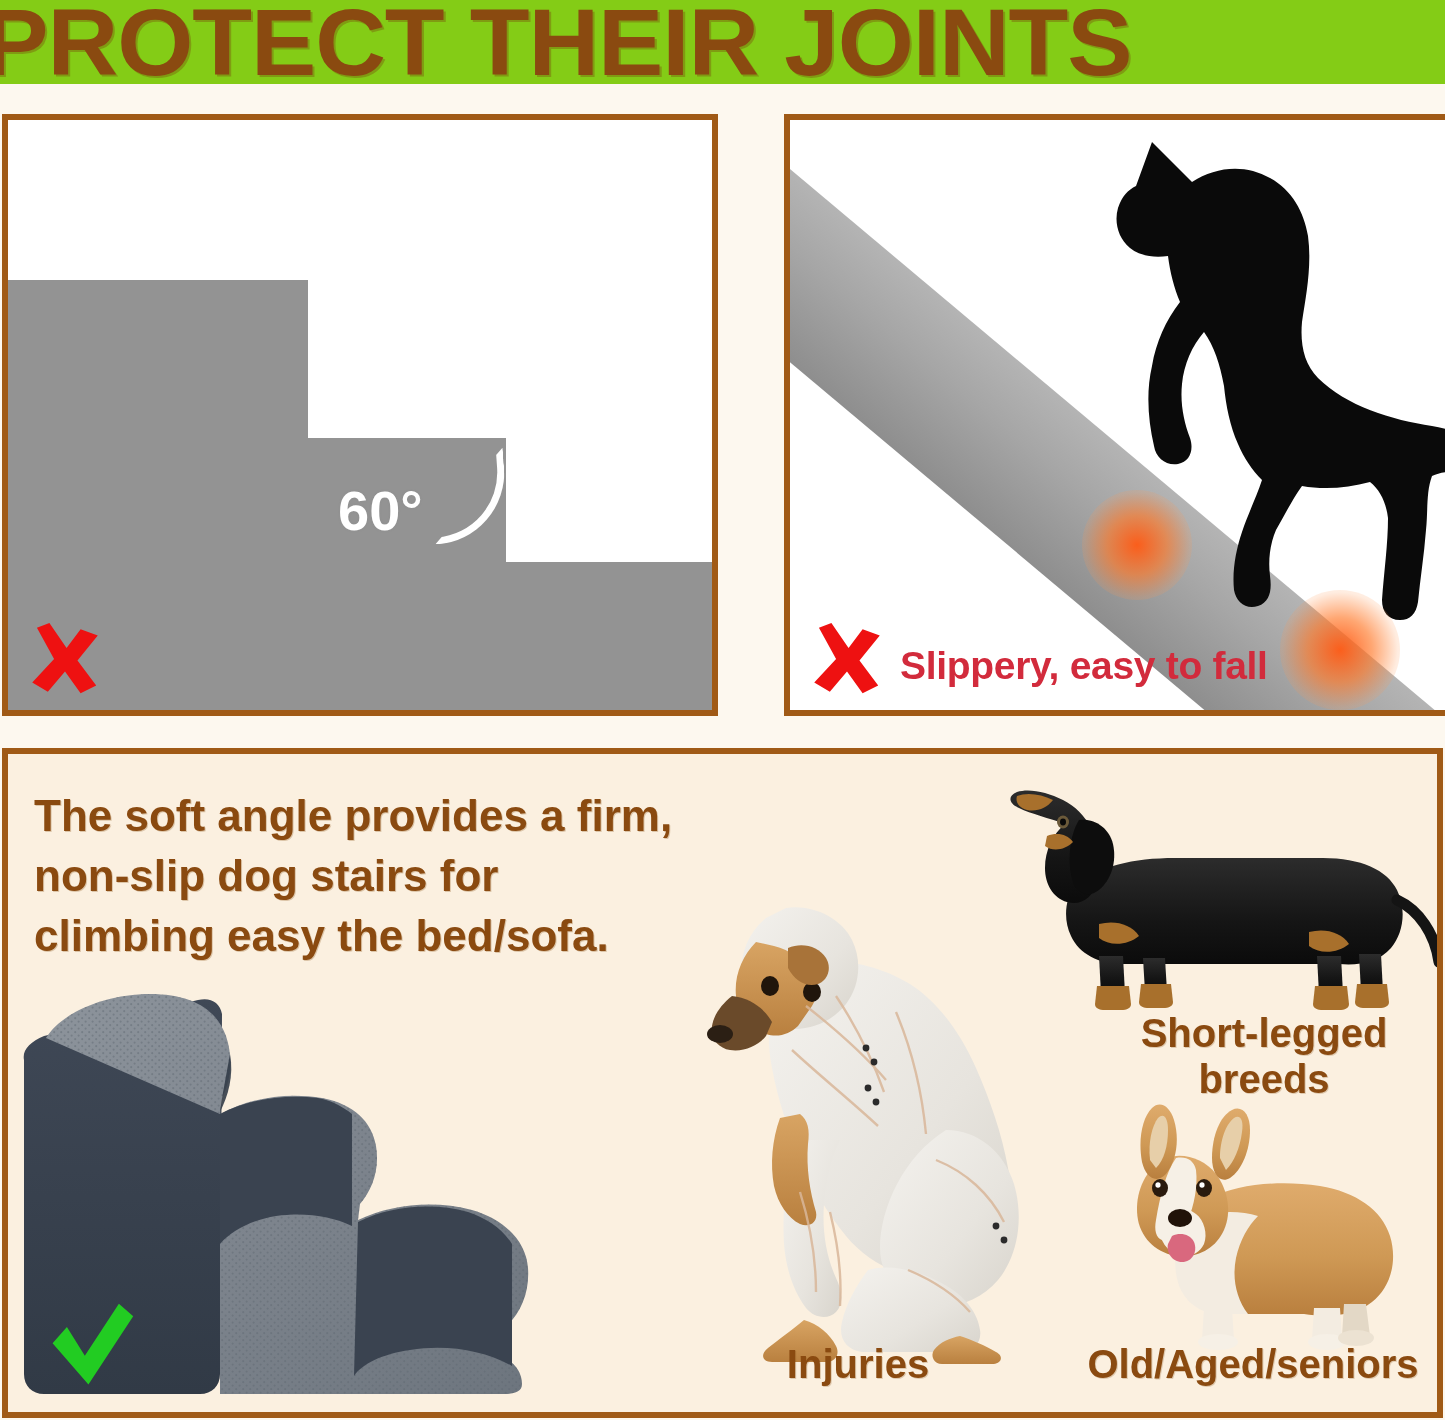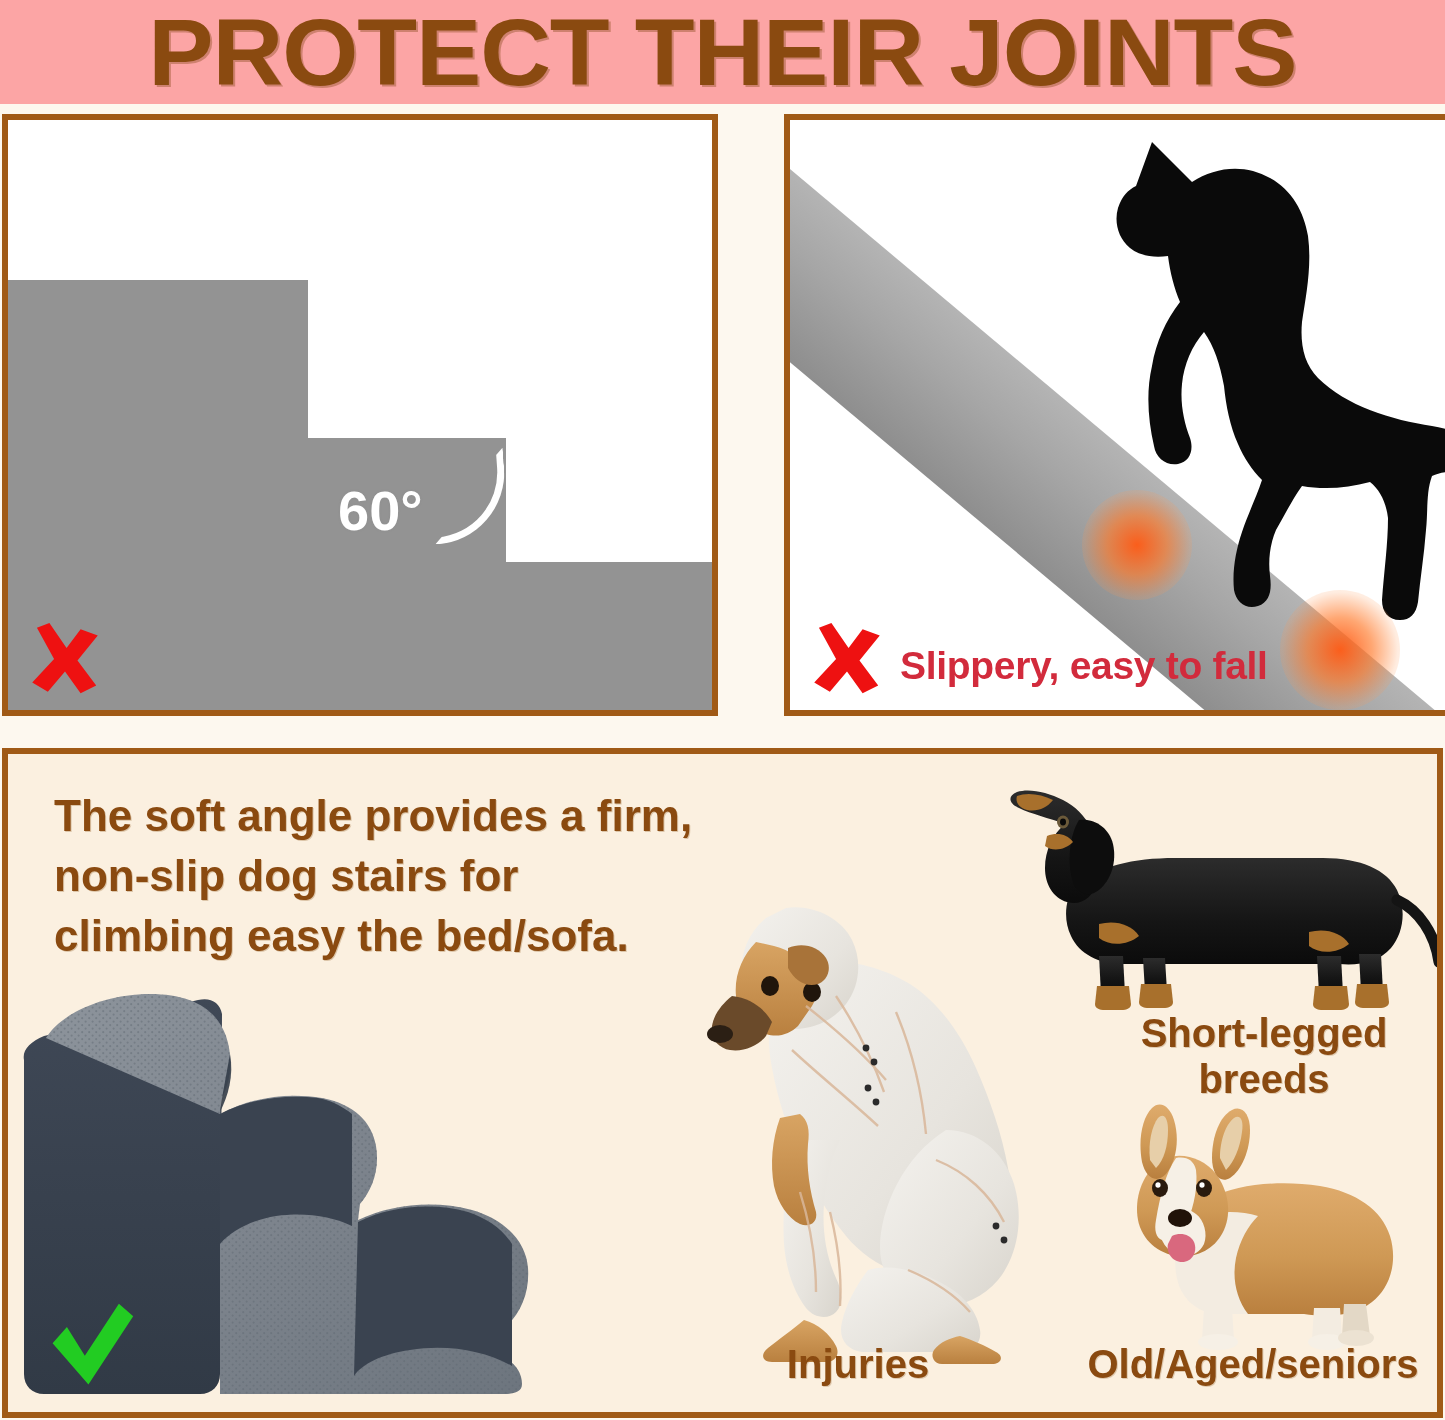--- a/index.html
+++ b/index.html
@@ -10,23 +10,23 @@
     background: #fdf8ef;
     font-family: "Liberation Sans", sans-serif;
     overflow: hidden;
     position: relative;
   }
 
   
   #header {
     position: absolute;
     left: 0; top: 0;
-    width: 1445px; height: 104px;
-    display: flex; align-items: center; justify-content: center;
-    background: #fca5a5;
+    width: 1445px; height: 84px;
+    display: flex; align-items: center; justify-content: flex-start;
+    background: #84cc16;
   }
   #title-text {
     font-family: "Liberation Sans Narrow", "Liberation Sans", sans-serif;
     font-weight: 700;
     font-size: 95px;
     line-height: 1;
     letter-spacing: -1px;
     color: #8a4a10;
     transform: scaleX(1.03);
     white-space: nowrap;
@@ -138,21 +138,20 @@
   #solution-copy {
     position: absolute;
     left: 26px; top: 32px;
     width: 700px;
     font-family: "Liberation Sans", sans-serif;
     font-weight: 700;
     font-size: 44px;
     line-height: 1.36;
     color: #8a4a10;
     text-shadow: 1px 1px 0 rgba(140,85,25,.28);
-    margin-left: 20px;
   }
 
   
   #product-stairs {
     position: absolute;
     left: 6px; top: 210px;
     width: 600px; height: 452px;
   }
   #check-mark {
     position: absolute;

